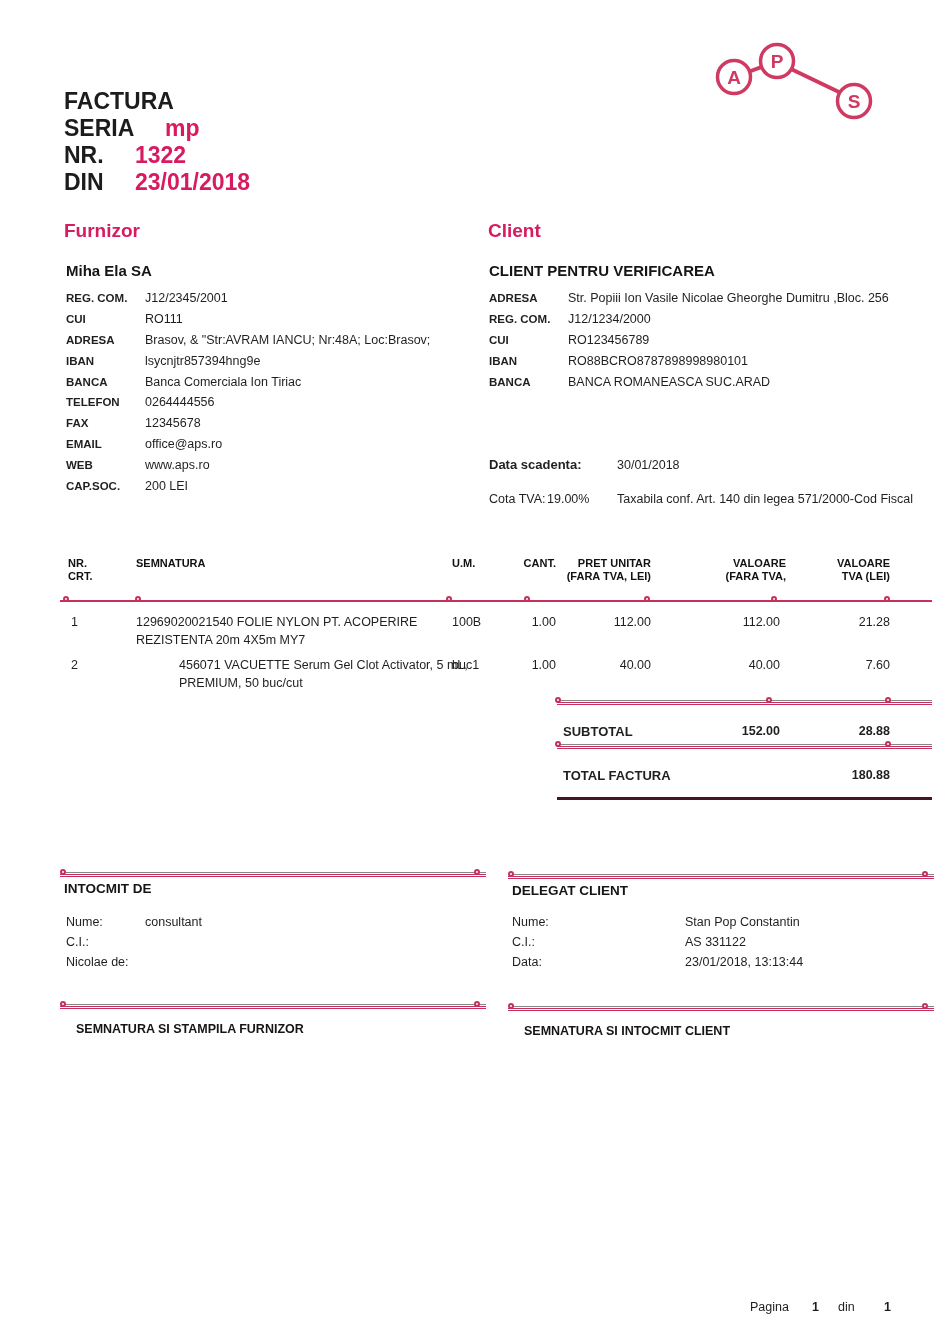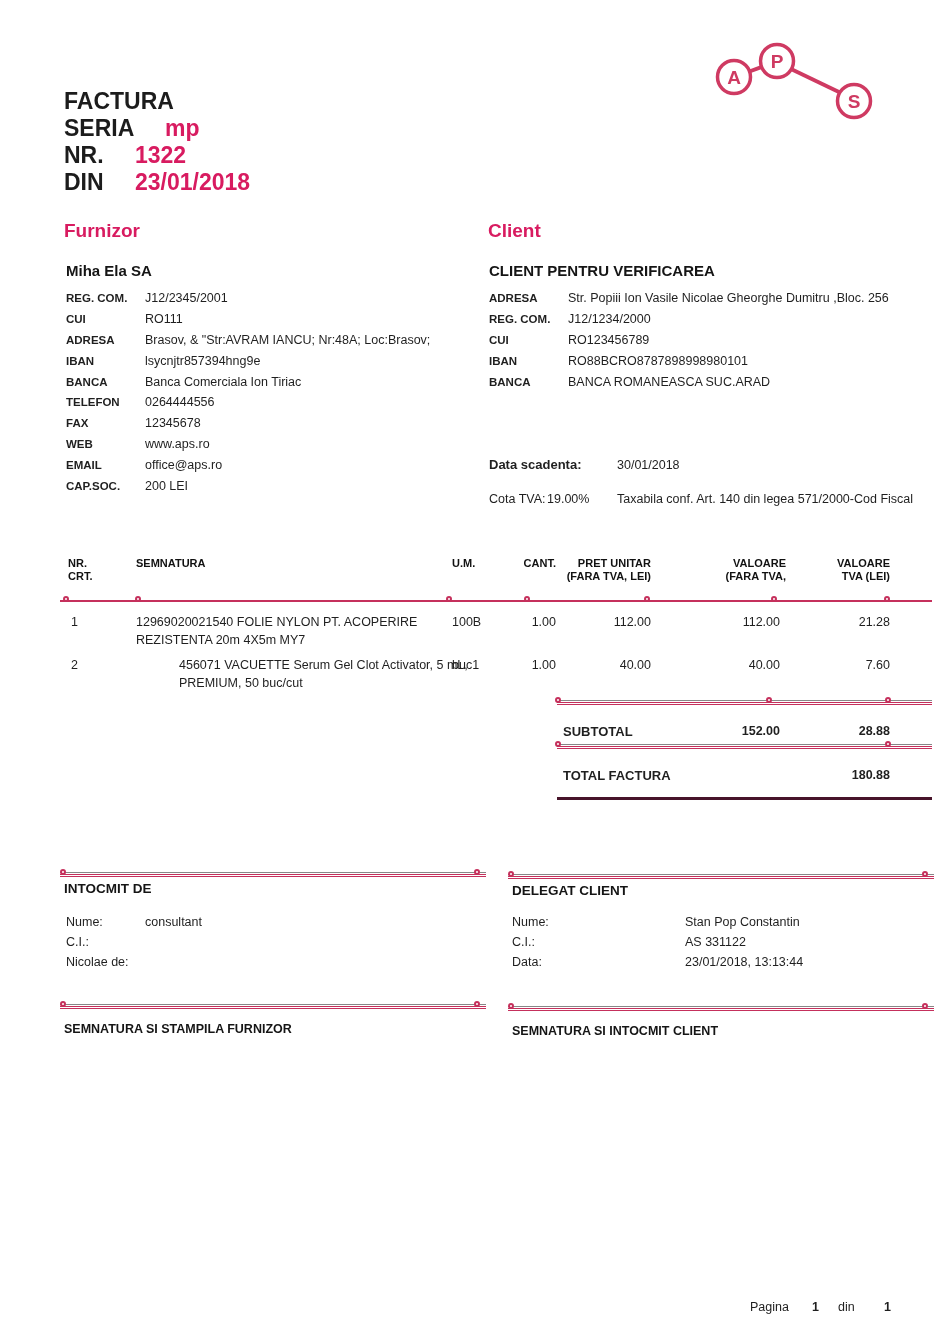--- a/index.html
+++ b/index.html
@@ -48,21 +48,21 @@
   
   .tline { position:absolute; border-top:2px solid #c5305c; }
   .tline .ring { position:absolute; top:-6px; width:6px; height:6px; border:2px solid #c5305c; border-radius:50%; background:#fff; }
   .rail { position:absolute; height:5px; border-top:1px solid #878787;
           background:linear-gradient(to bottom,#ffffff 0 1px,#c5305c 1px 2px,#ffffff 2px 3px,#c5305c 3px 4px); }
   .rail .ring { position:absolute; top:-4px; width:6px; height:6px; border:2px solid #c5305c; border-radius:50%; background:#fff; }
   .darkline { position:absolute; height:3px; background:#47142a; }
 
   .total-label { position:absolute; font-size:13px; font-weight:bold; }
   .sec-sub-heading { position:absolute; font-size:13.5px; font-weight:bold; color:#151515; }
-  .sig-caption { position:absolute; font-size:12.5px; font-weight:bold; color:#151515; }
+  .sig-caption { position:absolute; font-size:12.5px; font-weight:bold; color:#151515;margin-left:12px; }
 
   .footer { position:absolute; left:750px; top:1300px; width:170px; font-size:12.5px; }
   .footer span { position:absolute; top:0; }
   .fp0 { left:0; } .fp1 { left:62px; font-weight:bold; } .fp2 { left:88px; } .fp3 { left:134px; font-weight:bold; }
 </style>
 </head>
 <body>
 
 <div class="page">
 
@@ -120,26 +120,26 @@
       </div>
     <div class="info-row">
         <span class="info-label lw-furnizor">TELEFON</span>
         <span class="info-value">0264444556</span>
       </div>
     <div class="info-row">
         <span class="info-label lw-furnizor">FAX</span>
         <span class="info-value">12345678</span>
       </div>
     <div class="info-row">
+        <span class="info-label lw-furnizor">EMAIL</span>
+        <span class="info-value">office@aps.ro</span>
+      </div>
+    <div class="info-row">
         <span class="info-label lw-furnizor">WEB</span>
         <span class="info-value">www.aps.ro</span>
-      </div>
-    <div class="info-row">
-        <span class="info-label lw-furnizor">EMAIL</span>
-        <span class="info-value">office@aps.ro</span>
       </div>
     <div class="info-row">
         <span class="info-label lw-furnizor">CAP.SOC.</span>
         <span class="info-value">200 LEI</span>
       </div>
   </div>
 
   <div class="sec-heading" style="left:488px; top:220px;">Client</div>
   <div class="party-name" style="left:489px; top:262px;">CLIENT PENTRU VERIFICAREA</div>
   <div class="info-block" style="left:489px; top:291px; width:450px;">

